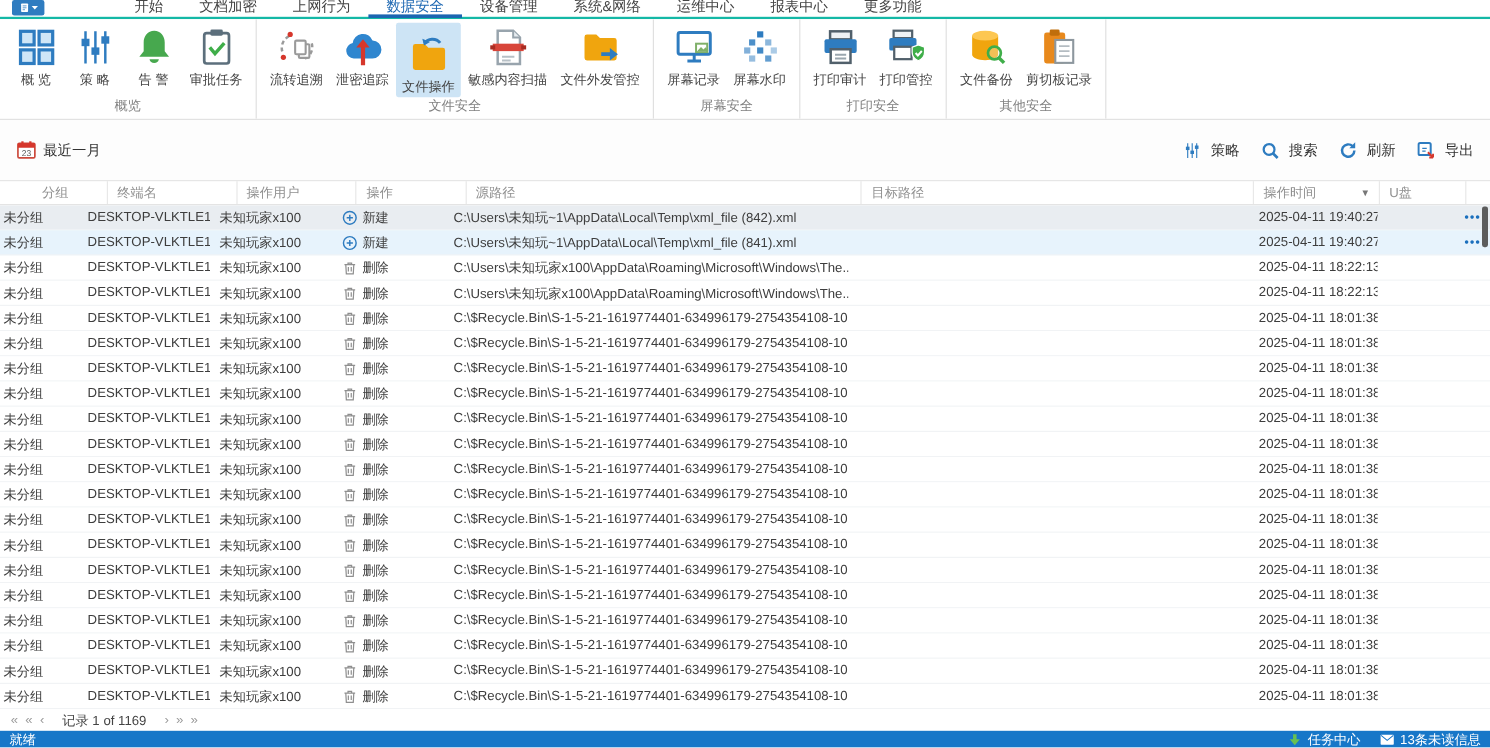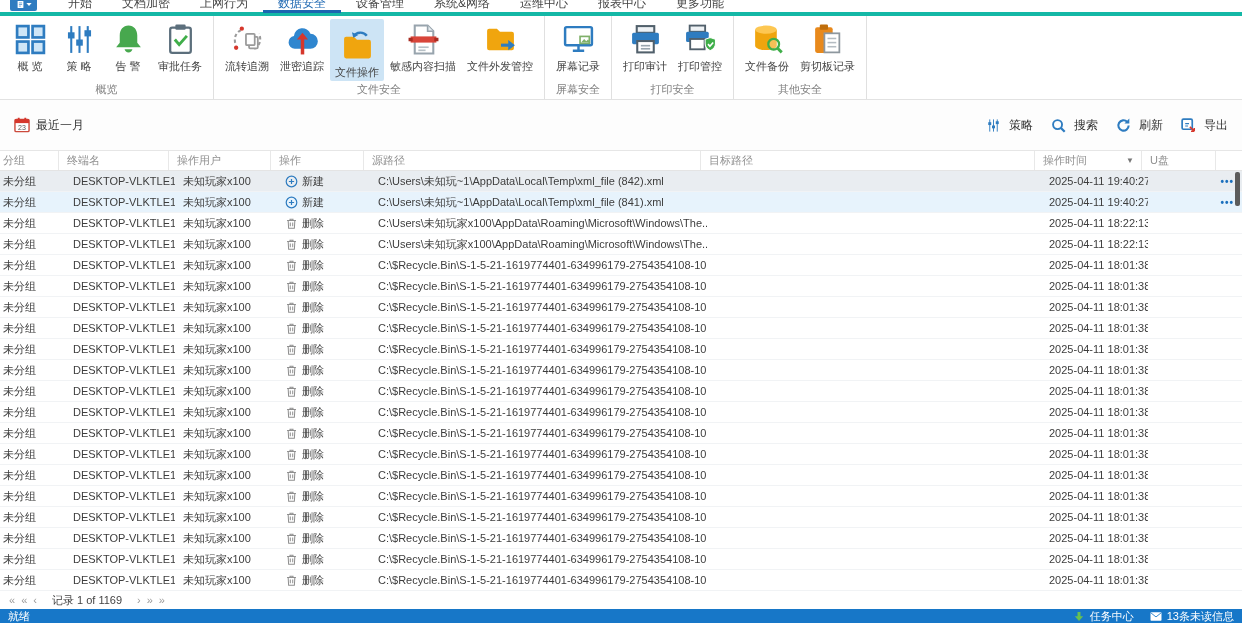--- a/index.html
+++ b/index.html
@@ -1,21 +1,21 @@
 <!DOCTYPE html>
 <html><head>
 <meta charset="utf-8">
 <style>
   * { margin:0; padding:0; box-sizing:border-box; }
   html,body { width:1242px; height:623px; overflow:hidden; }
   body { font-family:"Liberation Sans","DejaVu Sans",sans-serif; font-size:12px; color:#333; background:#fff; }
   .app { display:flex; flex-direction:column; width:1242px; height:623px; }
 
   
-  .tabbar { height:16px; display:flex; align-items:flex-end; background:#fff; border-bottom:4px solid #14b8a6; padding-left:10px; }
+  .tabbar { height:16px; display:flex; align-items:flex-end; background:#fff; border-bottom:2px solid #14b8a6; padding-left:10px;gap:44px; }
   .appmenu { width:27px; height:13px; background:#2f7cc0; border-radius:2px; margin:0 16px 1px 0; display:flex; align-items:center; justify-content:center; gap:1px; cursor:pointer; }
   .appmenu .ic svg { width:9px; height:11px; display:block; }
   .appmenu .caret svg { width:6px; height:5px; display:block; }
   .tab { padding:0 15px 2px; font-size:12px; color:#444; cursor:pointer; white-space:nowrap; line-height:13px; }
   .tab.active { color:#1b66b1; border-bottom:3px solid #1b66b1; padding-bottom:0; margin-bottom:-1px; }
 
   
   .ribbon { height:85px; display:flex; background:#fff; border-bottom:1px solid #e2e2e2; overflow:hidden; }
   .rgroup { display:flex; flex-direction:column; border-right:1px solid #e0e0e0; padding:0 3px; }
   .ritems { flex:1; display:flex; align-items:stretch; padding:3px 3px 0; gap:1px; }
@@ -220,20 +220,35 @@
             <span class="ic">
               <svg viewBox="0 0 32 32" fill="none">
                 <rect x="3" y="4" width="26" height="17.5" rx="1.5" stroke="#2e7cc0" stroke-width="2.4" fill="#fff"></rect>
                 <path d="M16 21.5v5M10.5 27h11" stroke="#2e7cc0" stroke-width="2.4"></path>
                 <rect x="17.5" y="13" width="9" height="6.8" fill="#fff" stroke="#7fb069" stroke-width="1.6"></rect>
                 <path d="M18.5 19l3-3.4 2 2 1.7-1.7 2.3 3.1z" fill="#7fb069"></path>
               </svg>
             </span>
             <span class="rlabel">屏幕记录</span>
           </div>
+          <div class="ritem">
+            <span class="ic">
+              <svg viewBox="0 0 32 32" fill="#2e7cc0">
+                <rect x="13.5" y="3" width="5" height="5"></rect>
+                <rect x="7" y="9.5" width="5" height="5" opacity="0.85"></rect>
+                <rect x="20" y="9.5" width="5" height="5" opacity="0.55"></rect>
+                <rect x="3" y="16" width="5" height="5" opacity="0.6"></rect>
+                <rect x="13.5" y="16" width="5" height="5" opacity="0.9"></rect>
+                <rect x="24.5" y="16" width="5" height="5" opacity="0.4"></rect>
+                <rect x="7" y="22.5" width="5" height="5" opacity="0.5"></rect>
+                <rect x="20" y="22.5" width="5" height="5" opacity="0.75"></rect>
+              </svg>
+            </span>
+            <span class="rlabel">屏幕水印</span>
+          </div>
         </div>
         <div class="rglabel">屏幕安全</div>
       </div>
       <div class="rgroup">
         <div class="ritems">
           <div class="ritem">
             <span class="ic">
               <svg viewBox="0 0 32 32">
                 <rect x="7.5" y="3" width="17" height="6.5" fill="#eef2f5" stroke="#51606b" stroke-width="2"></rect>
                 <rect x="3" y="9.5" width="26" height="11" rx="1.5" fill="#2e7cc0"></rect>
@@ -349,21 +364,21 @@
               <path d="M9.5 9.5l4.6 4.6m0 0v-3.4m0 3.4h-3.4" stroke="#d6372c" stroke-width="1.7" fill="none"></path>
             </svg>
           </span>
           <span>导出</span>
         </div>
       </div>
   </div>
 
   <div class="tablewrap">
     <div class="thead" id="thead">
-        <div class="th" style="width: 59px;">
+        <div class="th" style="width: 59px; margin-left: 32px;">
           <span>分组</span>
         </div>
         <div class="th" style="width: 110px;">
           <span>终端名</span>
         </div>
         <div class="th" style="width: 102px;">
           <span>操作用户</span>
         </div>
         <div class="th" style="width: 93px;">
           <span>操作</span>

